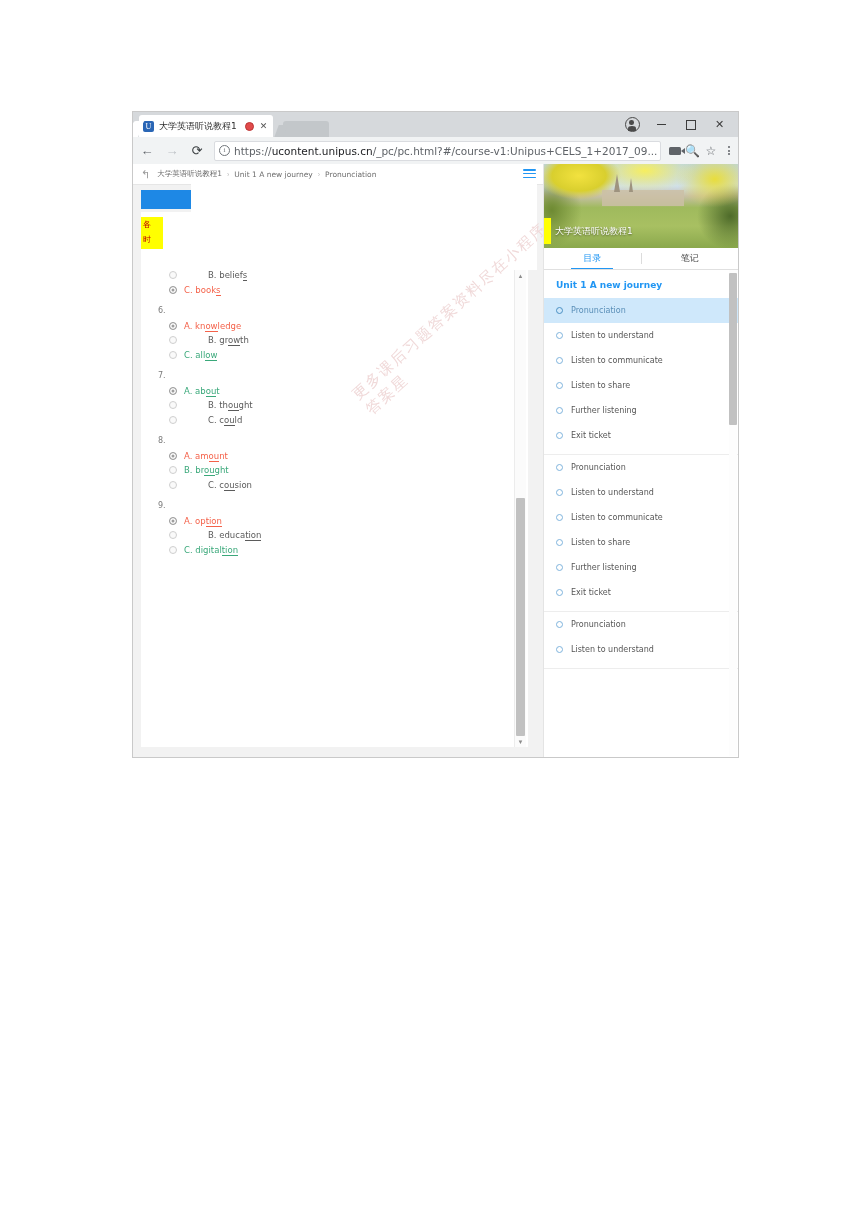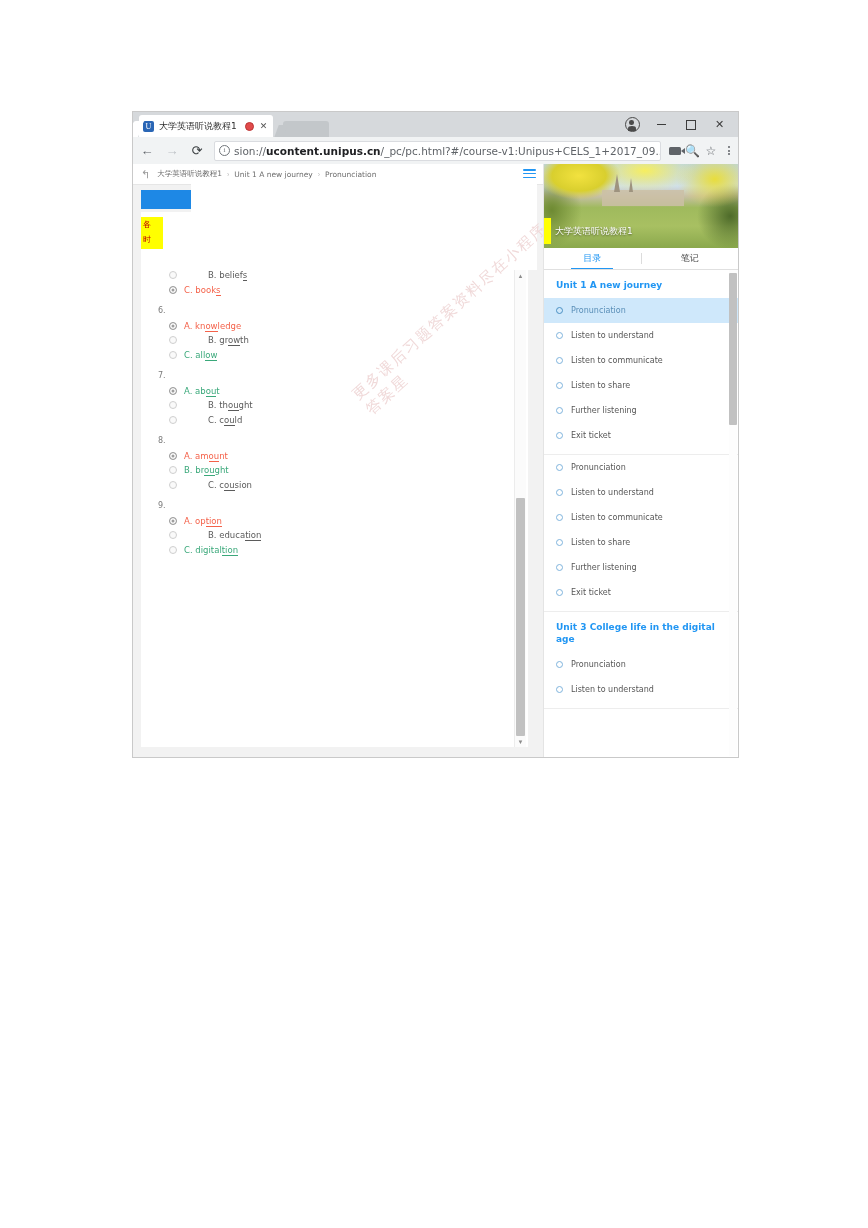--- a/index.html
+++ b/index.html
@@ -60,21 +60,21 @@
   .reload{font-size:13px;color:#3c4043;}
   .omnibox{
     position:relative;flex:1;height:18px;margin:0 5px 0 6px;background:#fff;border:1px solid #dadce0;
     border-radius:2px;display:flex;align-items:center;padding:0 4px;overflow:hidden;
   }
   .info-ic{width:9px;height:9px;border:1px solid #70757a;border-radius:50%;
      font-size:7px;line-height:9px;text-align:center;color:#70757a;flex:0 0 auto;
      font-family:"Liberation Serif",serif;}
   .urltext{font-size:10.5px;color:#5f6368;margin-left:4px;white-space:nowrap;
      font-family:"DejaVu Sans",sans-serif;}
-  .urltext b{color:#202124;font-weight:bold;}
+  .urltext b{color:#202124;font-weight:normal;}
   .tb-ic{width:18px;height:22px;display:flex;align-items:center;justify-content:center;
      color:#5f6368;font-size:12px;flex:0 0 auto;}
   .cam-ic{width:12px;height:8px;background:#5f6368;border-radius:1.5px;position:relative;}
   .cam-ic:after{content:"";position:absolute;right:-4px;top:1px;border-top:3px solid transparent;
      border-bottom:3px solid transparent;border-right:4px solid #5f6368;}
   .dots-ic{display:flex;flex-direction:column;gap:1.6px;align-items:center;}
   .dots-ic i{width:2px;height:2px;background:#5f6368;border-radius:50%;display:block;}
 
   
   .viewport{position:relative;height:593px;background:#fff;overflow:hidden;}
@@ -203,21 +203,21 @@
       <div class="wc">✕</div>
     </div>
   </div>
 
   <div class="toolbar">
     <div class="nav-btn">←</div>
     <div class="nav-btn disabled">→</div>
     <div class="nav-btn reload">⟳</div>
     <div class="omnibox">
       <div class="info-ic">i</div>
-      <div class="urltext"><span>sion://</span><b>ucontent.unipus.cn</b><span>/_pc/pc.html?#/course-v1:Unipus+CELS_1+2017_09...</span></div>
+      <div class="urltext"><span>https://</span><b>ucontent.unipus.cn</b><span>/_pc/pc.html?#/course-v1:Unipus+CELS_1+2017_09...</span></div>
     </div>
     <div class="tb-ic">
         <div class="cam-ic"></div>
       </div>
     <div class="tb-ic">🔍</div>
     <div class="tb-ic">☆</div>
     <div class="tb-ic">
       <div class="dots-ic">
           <i></i>
           <i></i>
@@ -421,21 +421,20 @@
             <div class="sbcircle"></div>
             <div class="sblabel">Further listening</div>
           </div>
           <div class="sbitem">
             <div class="sbcircle"></div>
             <div class="sblabel">Exit ticket</div>
           </div>
         </div>
 
         <div class="unit-group">
-          <div class="unit-title">Unit 3 College life in the digital age</div>
           <div class="sbitem">
             <div class="sbcircle"></div>
             <div class="sblabel">Pronunciation</div>
           </div>
           <div class="sbitem">
             <div class="sbcircle"></div>
             <div class="sblabel">Listen to understand</div>
           </div>
         </div>
 

